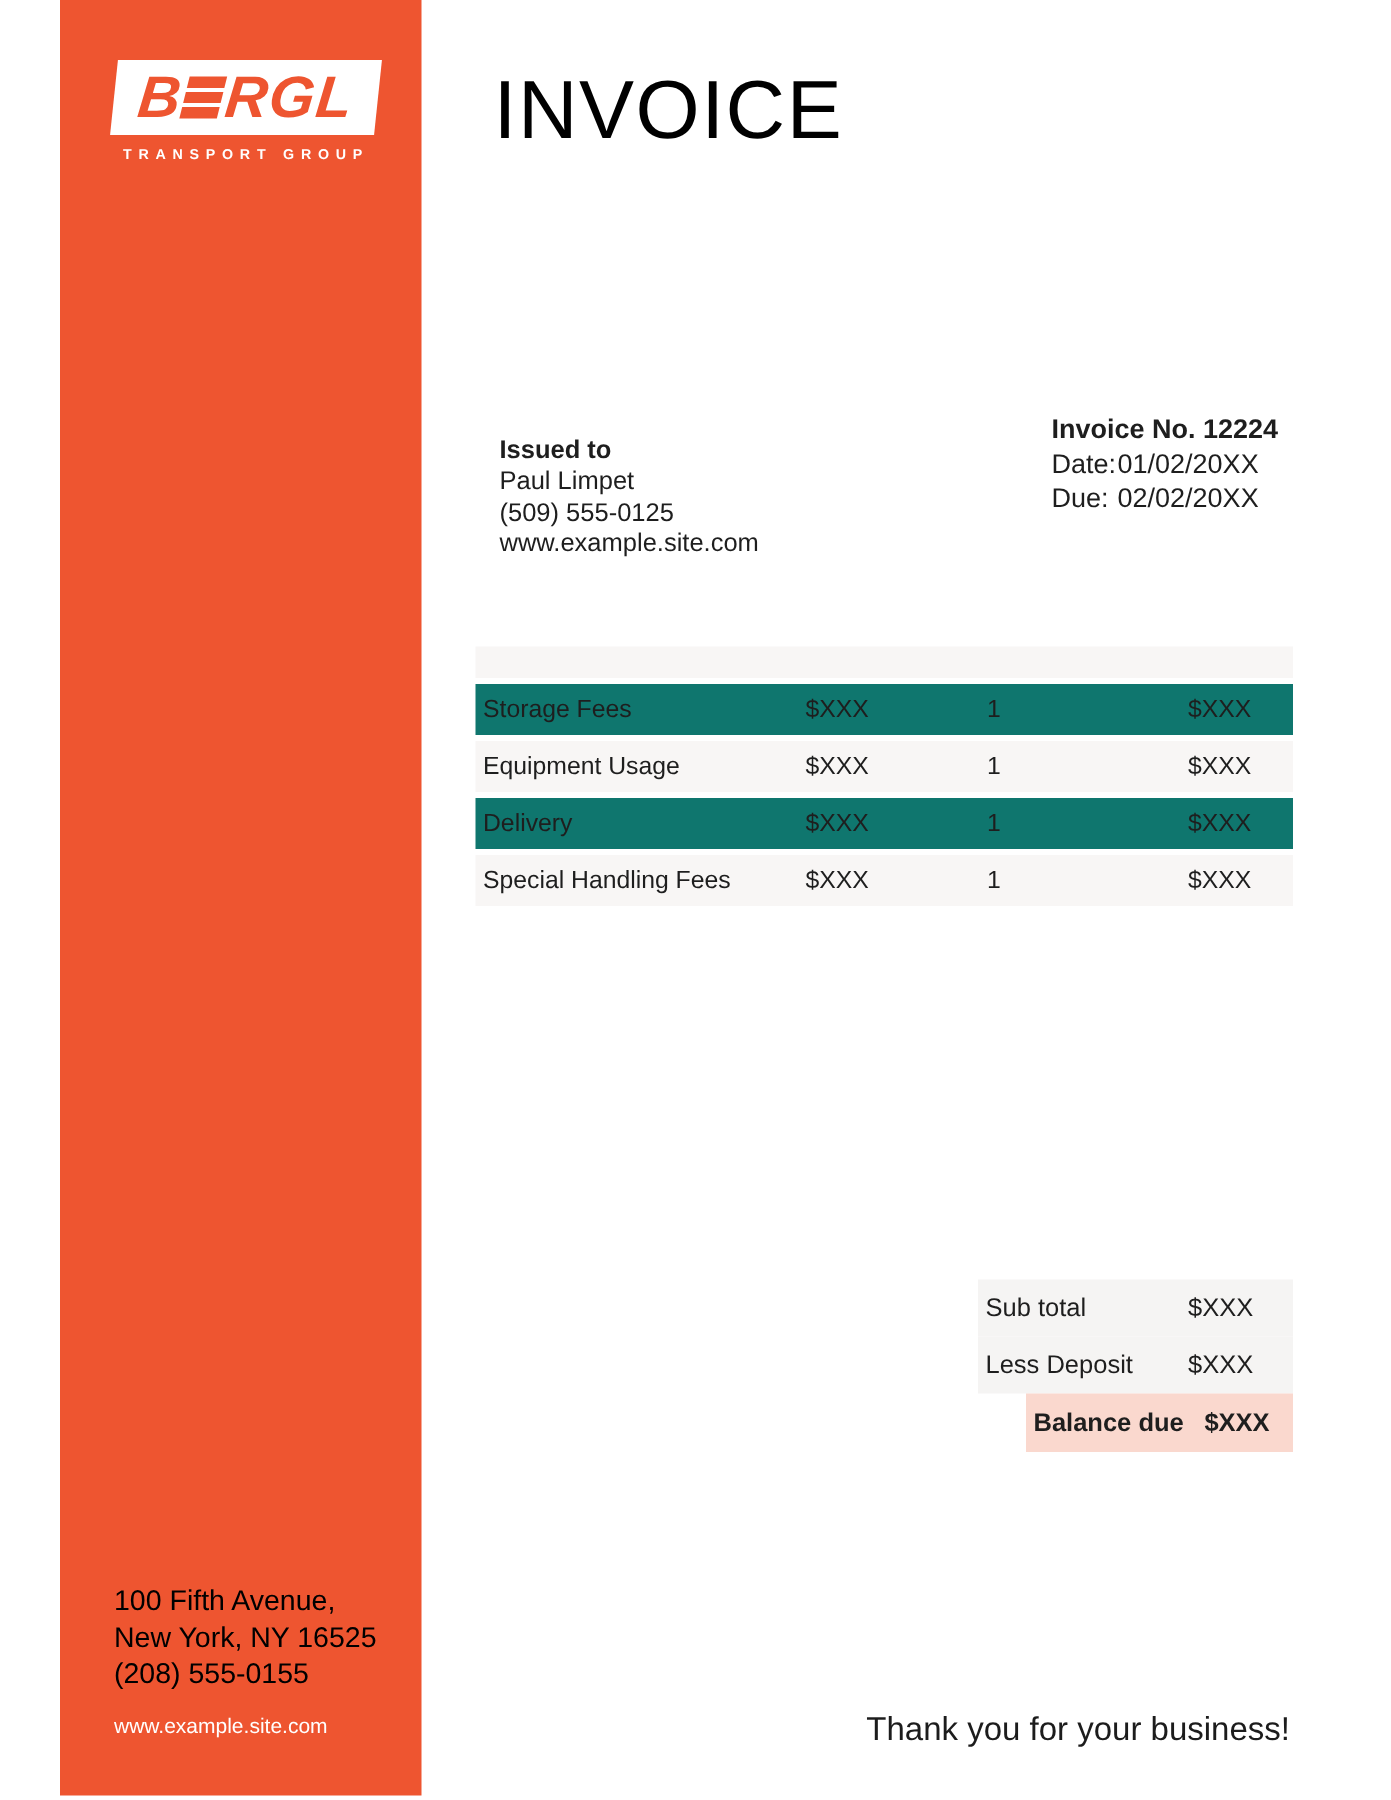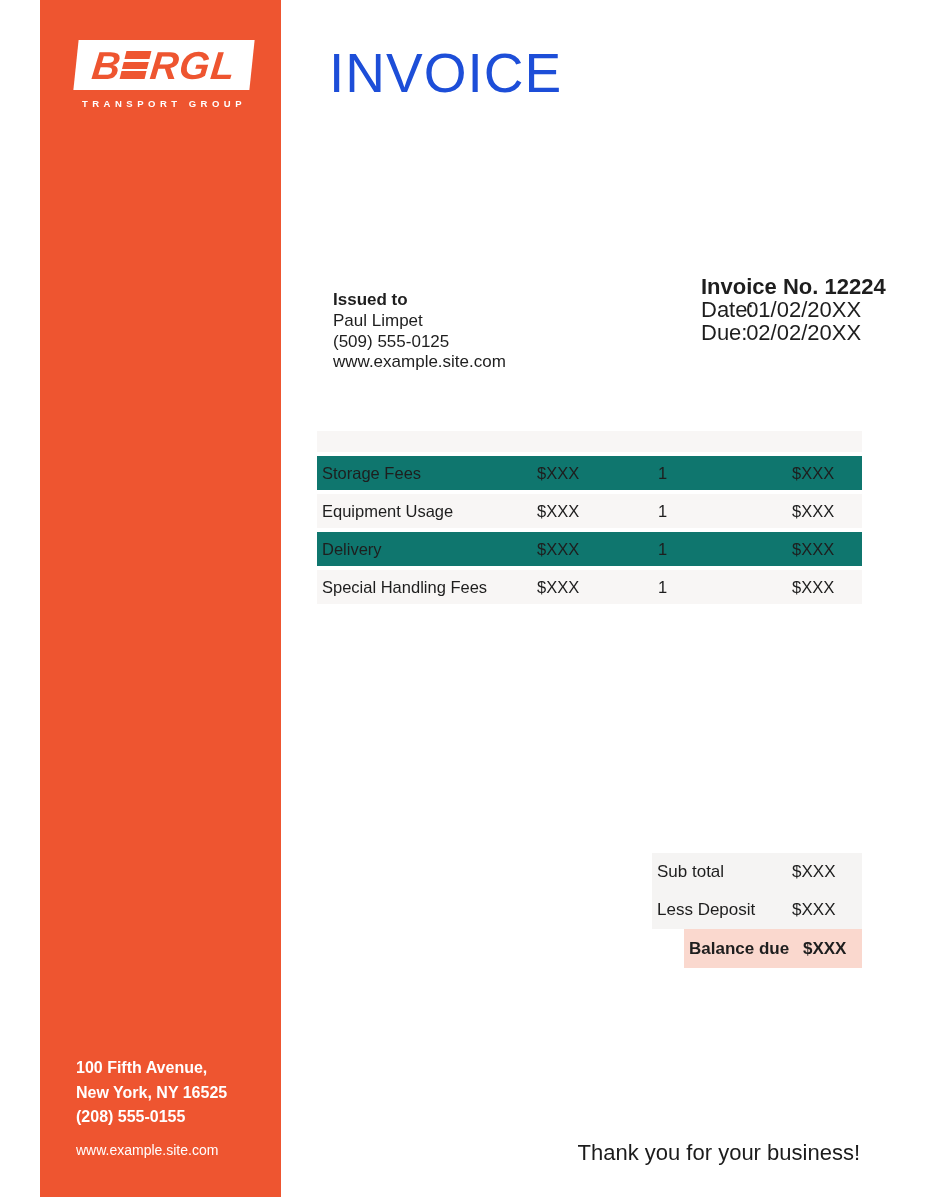--- a/index.html
+++ b/index.html
@@ -36,40 +36,40 @@
       #EE5530 38% 64%, transparent 64% 73%,
       #EE5530 73% 100%);
   }
   .logo-sub {
     margin-top:8px; width:176px; text-align:center;
     color:#ffffff; font-size:9.5px; font-weight:bold;
     letter-spacing:4.5px; white-space:nowrap;
   }
   .sidebar-footer {
     position:absolute; left:36px; top:1056px; width:190px;
-    color:#ffffff; font-size:16px; line-height:24.5px;font-weight:bold;
+    color:#000000; font-size:19px; line-height:24.5px;
   }
   .sidebar-site {
     position:absolute; left:36px; top:1142px; width:190px;
     color:#ffffff; font-size:14px;
   }
 
   
   .invoice-title {
     position:absolute; left:329px; top:46px;
-    font-size:55px; line-height:1; color:#1d4ed8; letter-spacing:1px;
+    font-size:55px; line-height:1; color:#000000; letter-spacing:1px;
   }
   .issued-to {
     position:absolute; left:321px; top:290px;
     font-size:17px; line-height:20.8px;margin-left:12px;
   }
   .issued-to .hd { font-weight:bold; }
   .invoice-meta {
     position:absolute; left:701px; top:275px;
-    font-size:22px; line-height:23px;
+    font-size:18px; line-height:23px;
   }
   .invoice-meta .hd { font-weight:bold; }
   .meta-row .lbl { display:inline-block; width:39px; }
 
   
   .items-table { position:absolute; left:317px; top:431px; width:545px; font-size:16.5px; }
   .t-header {
     display:flex; align-items:center; height:28px;
     background:#FAD8CE; font-weight:bold; font-size:16px;
     border-bottom:1px solid #ffffff;

